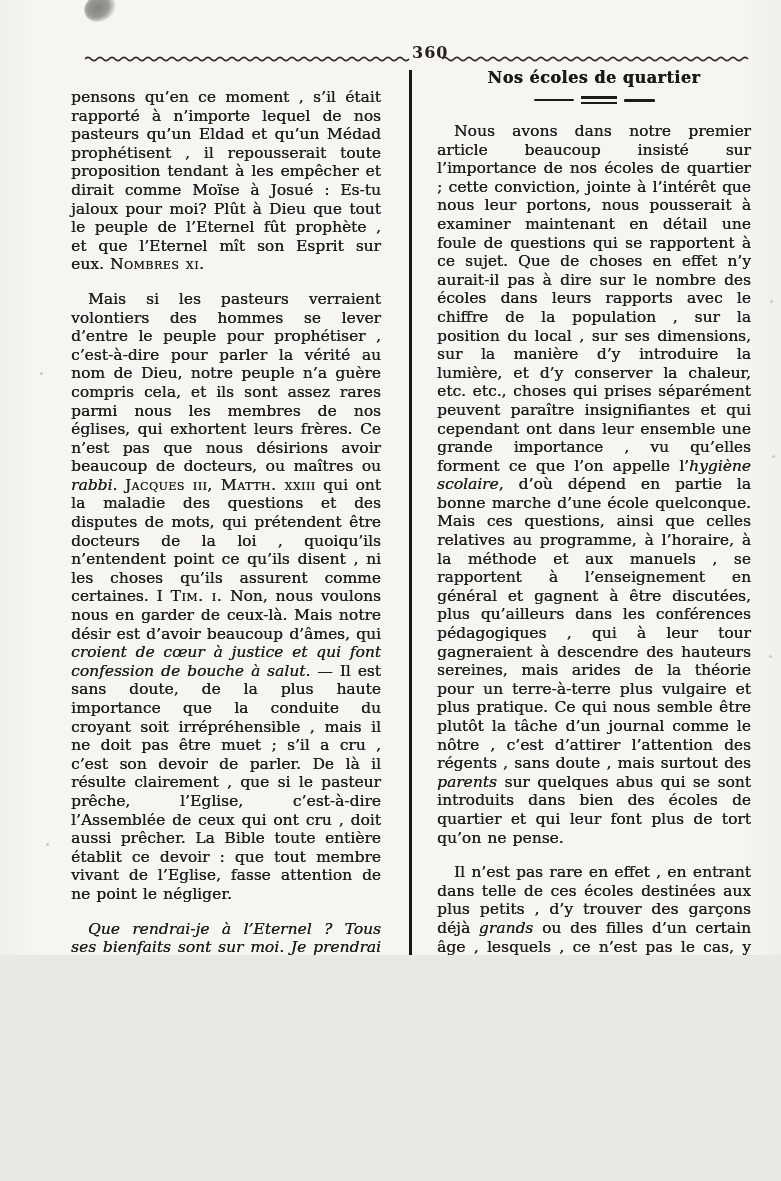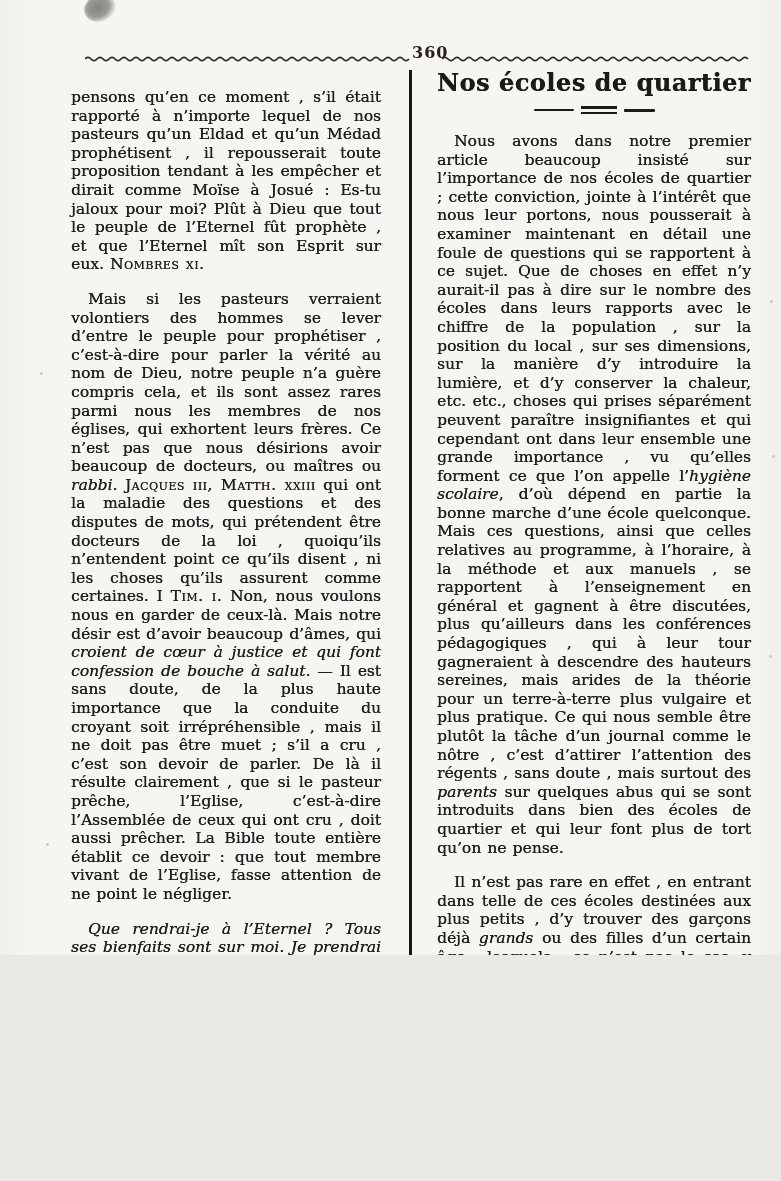--- a/index.html
+++ b/index.html
@@ -37,21 +37,21 @@
     margin:16px;font-size:15.5px;line-height:18.6px;text-align:justify;
     word-spacing:1.2px;text-shadow:0.25px 0 0 currentColor;
   }
   p.indent{text-indent:17px;}
   .seg-plain{}
   .seg-italic{font-style:italic;}
   .seg-smallcaps{font-variant:small-caps;letter-spacing:0.5px;}
   .seg-mark{font-size:10px;vertical-align:7px;}
   
   .article-title{
-    margin:4px 0 0 0;text-align:center;font-size:24px;font-weight:bold;
+    margin:4px 0 0 0;text-align:center;font-size:16px;font-weight:bold;
     letter-spacing:0.5px;color:#1c1a16;text-shadow:0.3px 0 0 currentColor;
   }
   
   .ornament{display:flex;justify-content:center;align-items:center;gap:7px;height:12px;}
   .ornament .dash{height:2px;background:#1d1b18;border-radius:1px;}
   .ornament .dash-l{width:40px;}
   .ornament .dash-r{width:31px;height:3px;}
   .ornament .equals{width:36px;height:8px;box-sizing:border-box;
     border-top:3px solid #1d1b18;border-bottom:2px solid #1d1b18;}
   .ornament-title{margin:7px 0 12px 0;}

